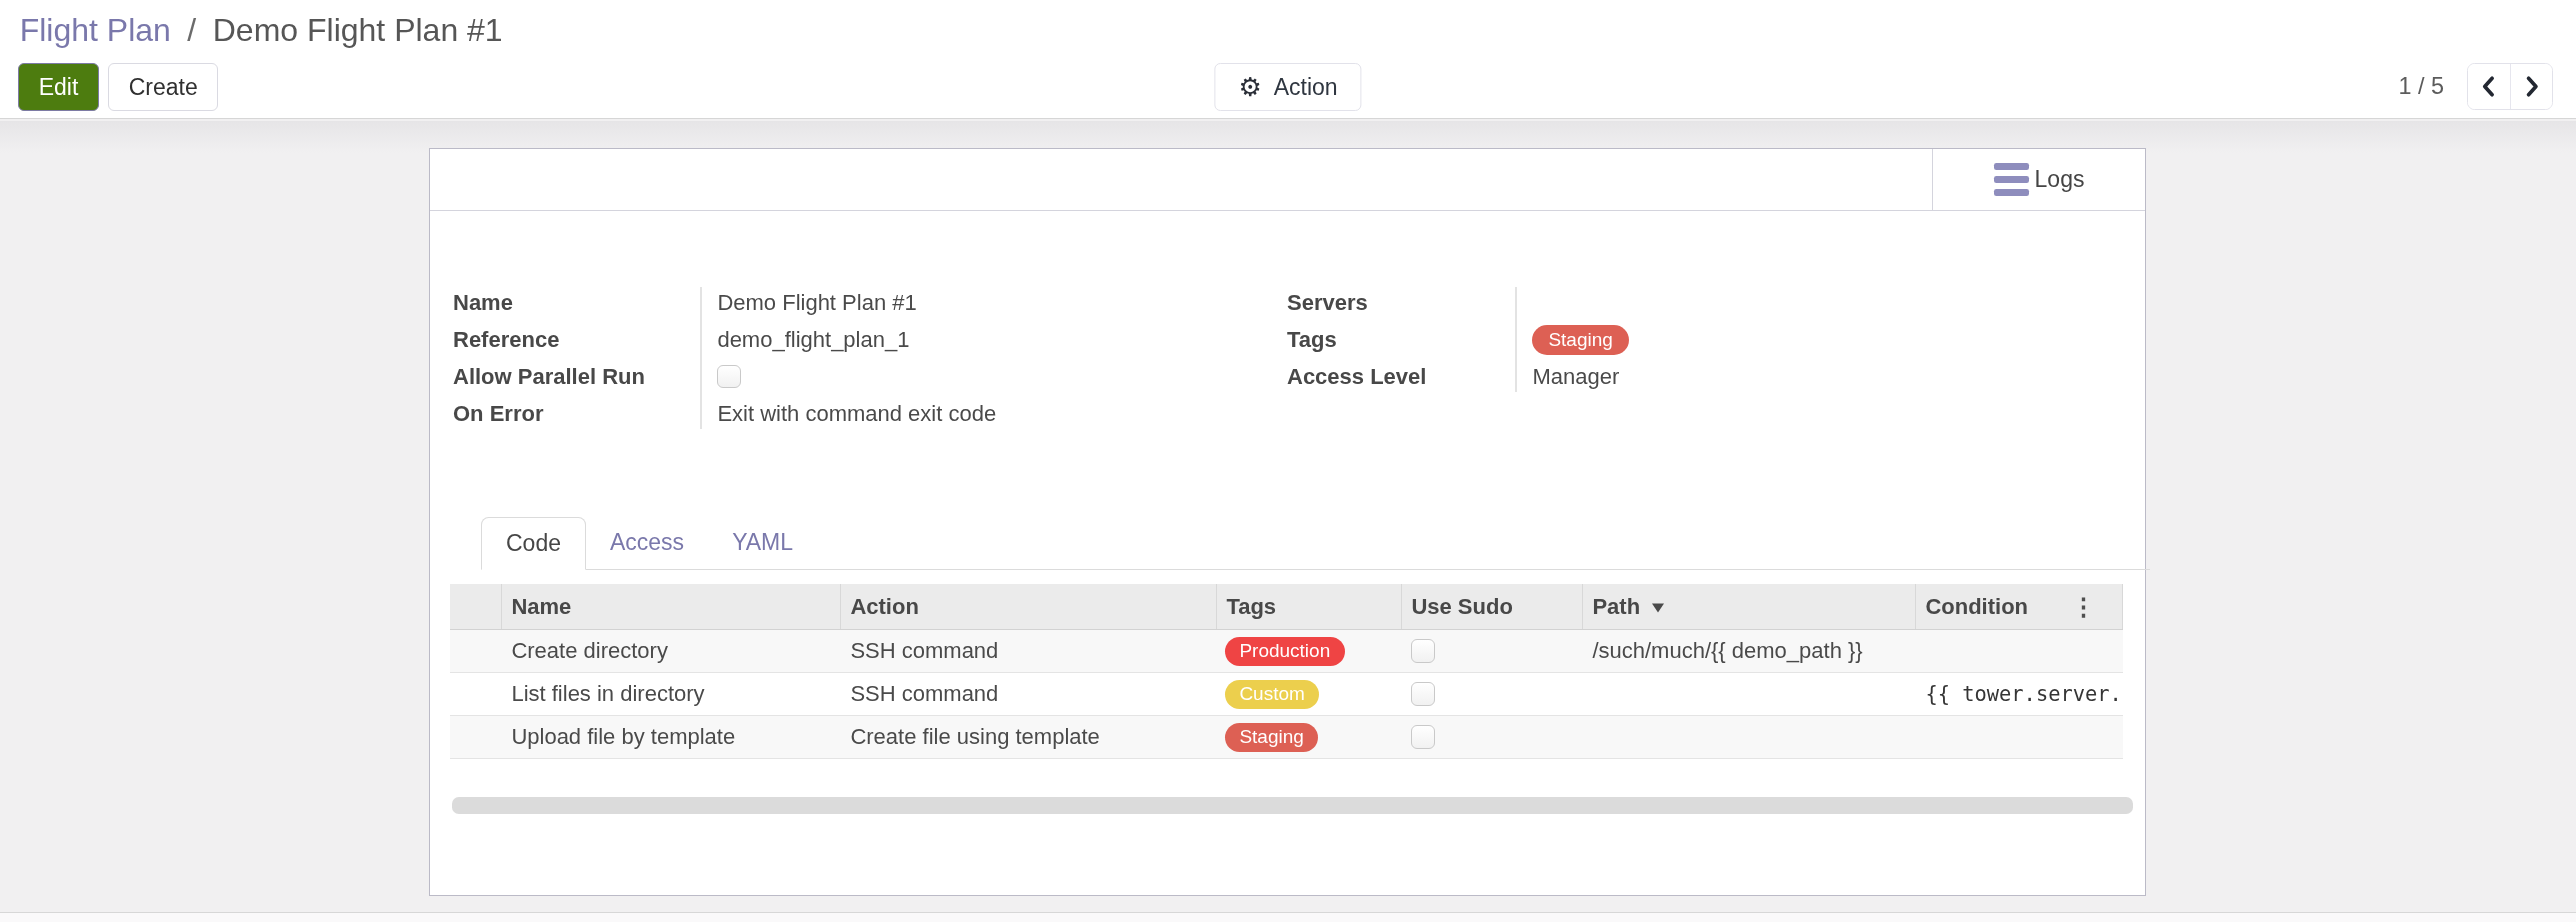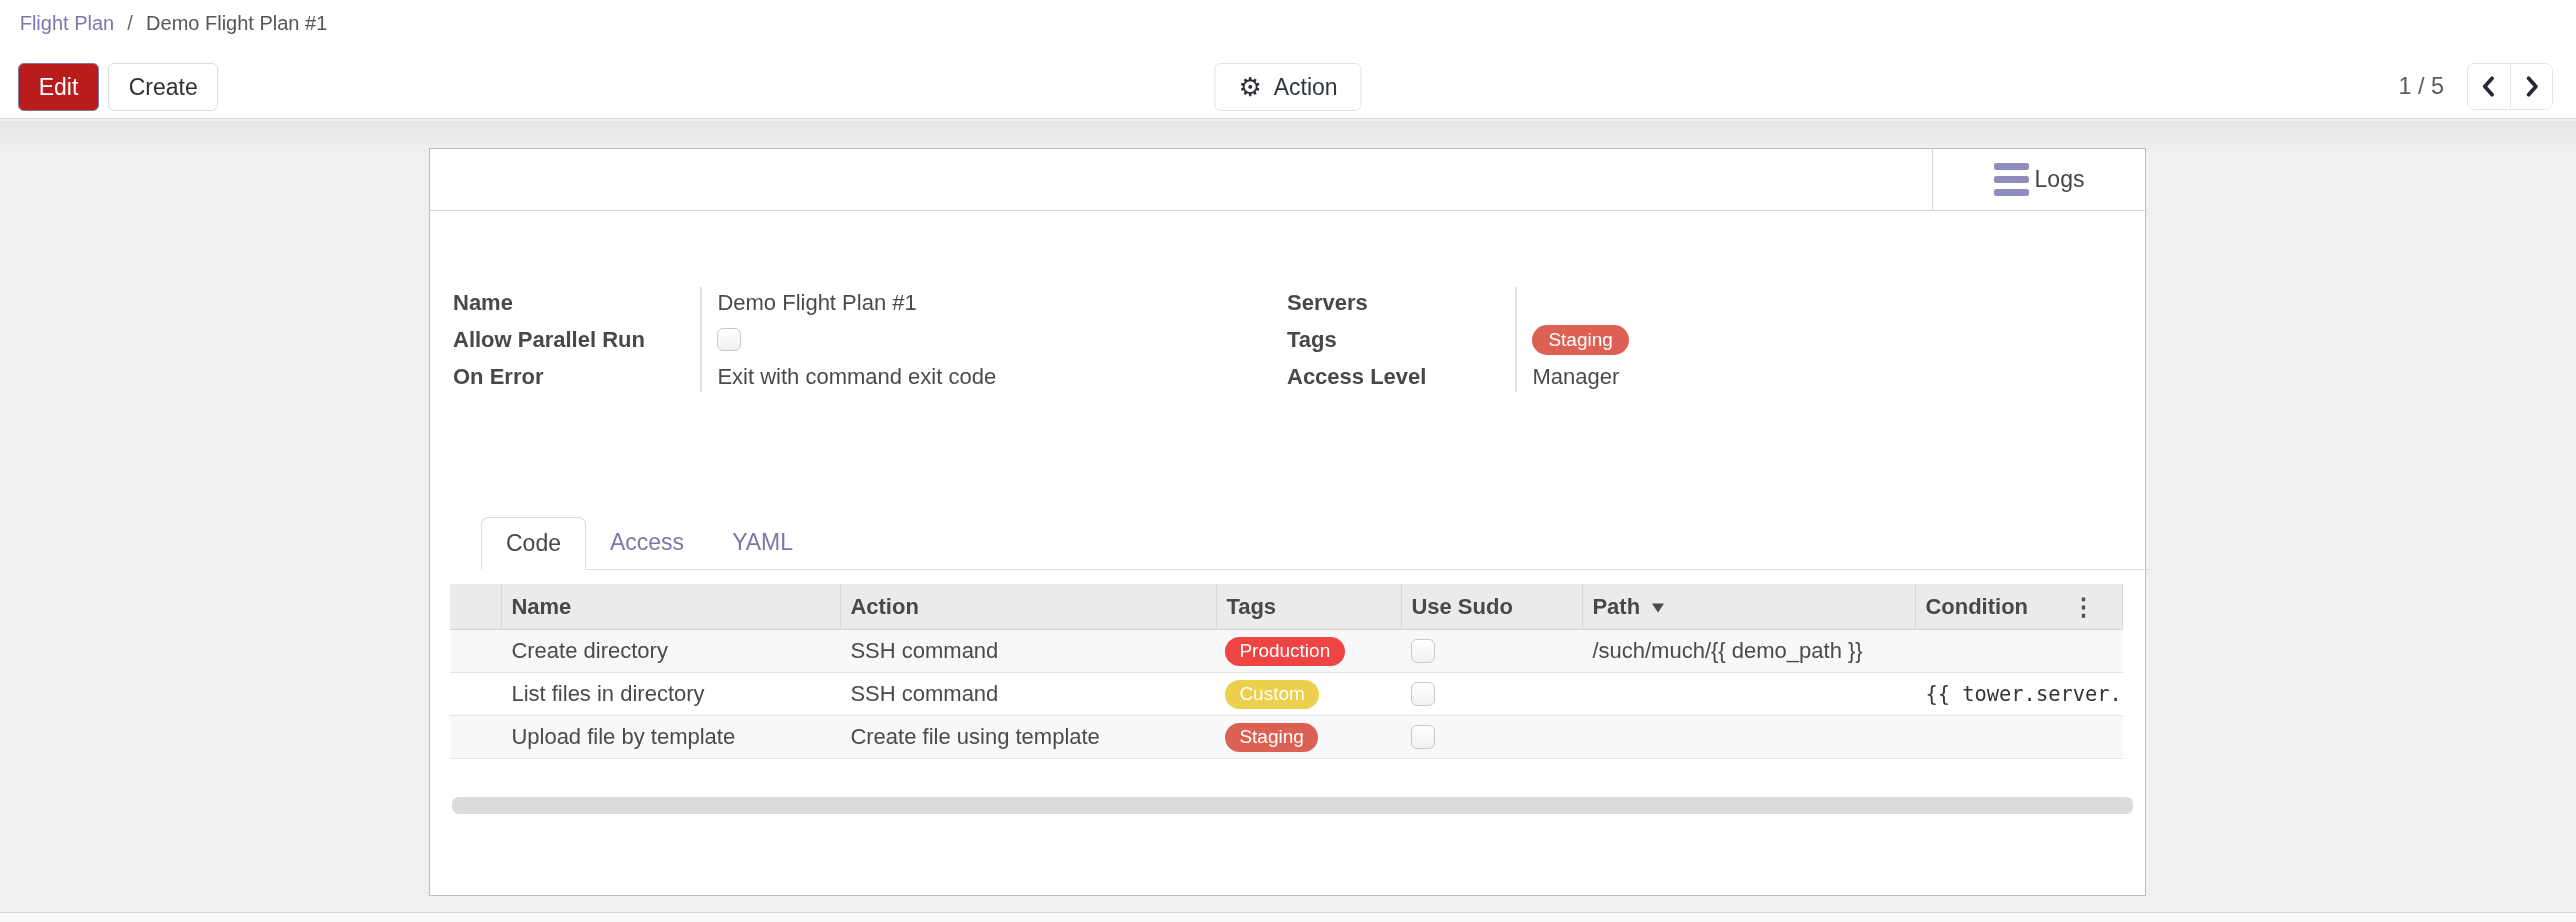--- a/index.html
+++ b/index.html
@@ -3,31 +3,31 @@
 <meta charset="utf-8">
 <style>
   * { margin:0; padding:0; box-sizing:border-box; }
   html,body { background:#f1f0f1; }
   #screen {
     position:relative; width:2576px; height:922px; overflow:hidden;
     background:#f1f0f1; font-family:"Liberation Sans", sans-serif; color:#4a4a4a;
   }
   
   .cp { position:absolute; top:0; left:0; width:100%; height:119px; background:#fff; border-bottom:1.5px solid #d6d6d6; }
-  .crumbs { position:absolute; left:19.7px; top:12px; font-size:20px; }
+  .crumbs { position:absolute; left:19.7px; top:12px; font-size:32px; }
   .crumbs a { color:#7a78ab; text-decoration:none; cursor:pointer; }
   .crumbs .sep { color:#6b6b6b; margin:0 7.6px; }
   .crumbs .cur { color:#565656; }
   .cp-left { position:absolute; left:18px; top:63px; display:flex; gap:9px; }
   .btn {
     display:inline-flex; align-items:center; gap:12px; height:48px; padding:0 19.7px;
     font-family:"Liberation Sans",sans-serif; font-size:23px; color:#303030;
     background:#fff; border:1.5px solid #dadae2; border-radius:6px; cursor:pointer;
   }
-  .btn.primary { background:#b91c1c; border-color:#7d7ba4; color:#fff; }
+  .btn.primary { background:#4d7c0f; border-color:#7d7ba4; color:#fff; }
   .cp-center { position:absolute; left:50%; top:63px; transform:translateX(-50%); }
   .btn.action { color:#2f3640; border-color:#e2e2ea; padding:0 23px; }
   .gear { font-family:"DejaVu Sans",sans-serif; font-size:26px; color:#2b2f38; line-height:1; }
   .cp-right { position:absolute; right:23px; top:63px; display:flex; align-items:center; gap:23px; }
   .pager-value { font-size:23.4px; color:#5c5c5c; }
   .pager-btns { display:flex; border:1.5px solid #e2e2ea; border-radius:7.6px; overflow:hidden; background:#fff; height:47px; }
   .pager-btns button { width:42px; border:none; background:#fff; display:flex; align-items:center; justify-content:center; cursor:pointer; }
   .pager-btns button + button { border-left:1.5px solid #e6e6ee; }
   .chev { width:19.7px; height:23px; }
   
@@ -142,20 +142,24 @@
         <span>Logs</span>
       </div>
     </div>
 
     <div class="fgroup left">
       <div class="frow">
         <span class="flabel">Name</span>
         <span class="fvalue">Demo Flight Plan #1</span>
       </div>
       <div class="frow">
+        <span class="flabel">Reference</span>
+        <span class="fvalue">demo_flight_plan_1</span>
+      </div>
+      <div class="frow">
         <span class="flabel">Allow Parallel Run</span>
         <span class="fvalue">
             <span class="checkbox"></span>
           </span>
       </div>
       <div class="frow">
         <span class="flabel">On Error</span>
         <span class="fvalue">Exit with command exit code</span>
       </div>
     </div>

